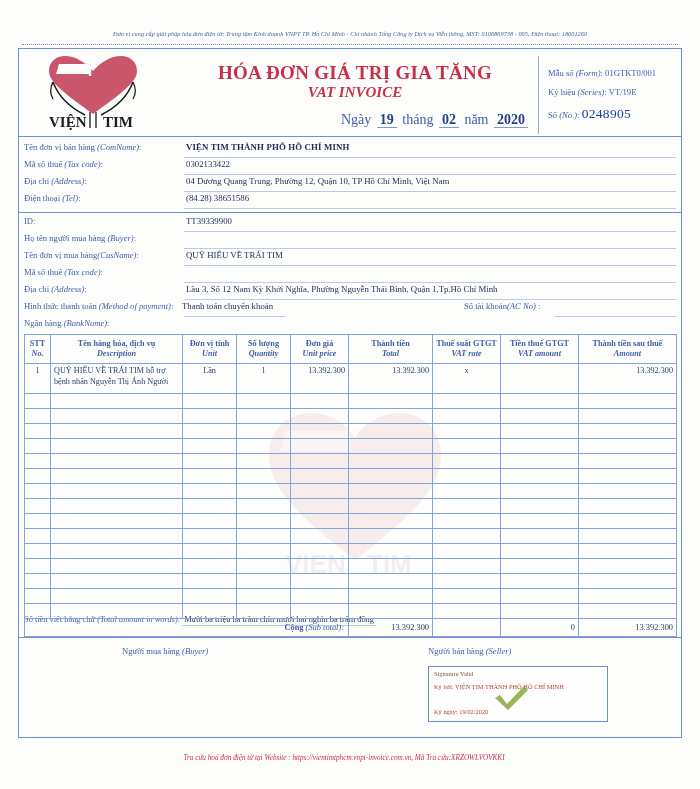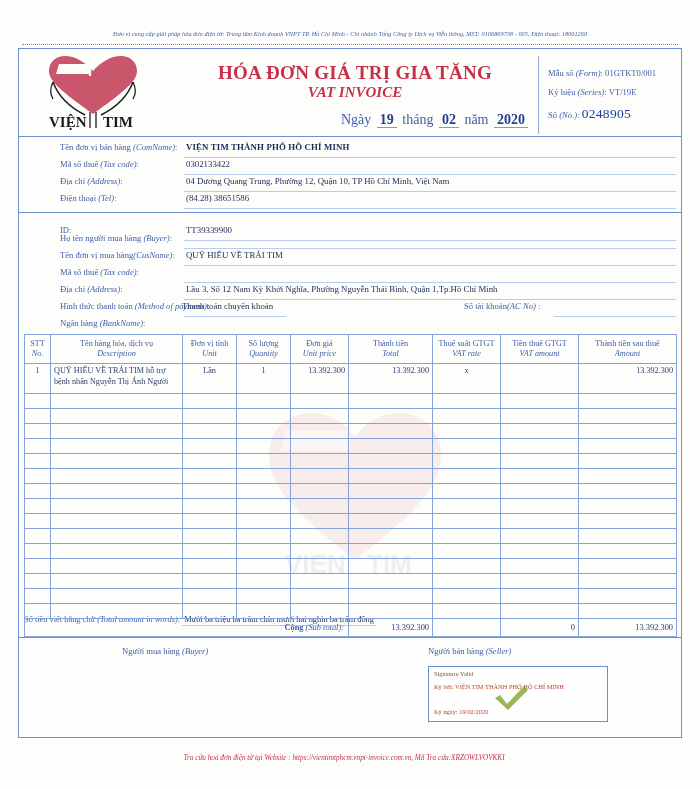--- a/index.html
+++ b/index.html
@@ -140,21 +140,21 @@
   
   .info-row {
     position: absolute;
     left: 24px;
     width: 652px;
     height: 16px;
     font-size: 8.6px;
     color: #3f5fa8;
     white-space: nowrap;
   }
-  .info-row .lbl { display:inline-block;margin-left:36px; }
+  .info-row .lbl { display:inline-block; }
   .info-row .lbl i { font-style: italic; }
   .info-row .val {
     position: absolute;
     left: 162px; top: 0;
     color: #1c2b55;
     font-size: 8.8px;
   }
   .info-row .val.bold { font-weight: bold; letter-spacing:.15px; }
   .info-row .rule {
     position: absolute;
@@ -195,21 +195,21 @@
   .tbl th, .tbl td {
     border: 1px solid #85a4de;
     font-size: 8.2px;
     color: #2b3f70;
     padding: 1px 3px;
     vertical-align: top;
     background: transparent;
   }
   .tbl th {
     text-align: center;
-    font-weight: normal;
+    font-weight: bold;
     color: #3f5fa8;
     height: 26px;
     vertical-align: middle;
     line-height: 1.25;
   }
   .tbl th .en { font-style: italic; display:block; }
   .tbl td { height: 12px; }
   .tbl td.c { text-align: center; }
   .tbl td.r { text-align: right; }
   .tbl .row1 td { height: 26px; line-height: 1.3; padding-top: 2px; }
@@ -391,21 +391,21 @@
     <span class="rule"></span>
   </div>
   <div class="info-row" style="top:193px;">
     <span class="lbl"><span>Điện thoại</span> <i>(Tel)</i>:</span>
     <span class="val">(84.28) 38651586</span>
     <span class="rule"></span>
   </div>
 
   <div class="section-rule" style="top:212px;"></div>
 
-  <div class="info-row" style="top:225px;text-decoration:underline;">
+  <div class="info-row" style="top:216px;text-decoration:underline;">
     <span class="lbl"><span>ID</span>:</span>
     <span class="val">TT39339900</span>
     <span class="rule"></span>
   </div>
   <div class="info-row" style="top:233px;">
     <span class="lbl"><span>Họ tên người mua hàng</span> <i>(Buyer)</i>:</span>
     <span class="val"></span>
     <span class="rule"></span>
   </div>
   <div class="info-row" style="top:250px;">

